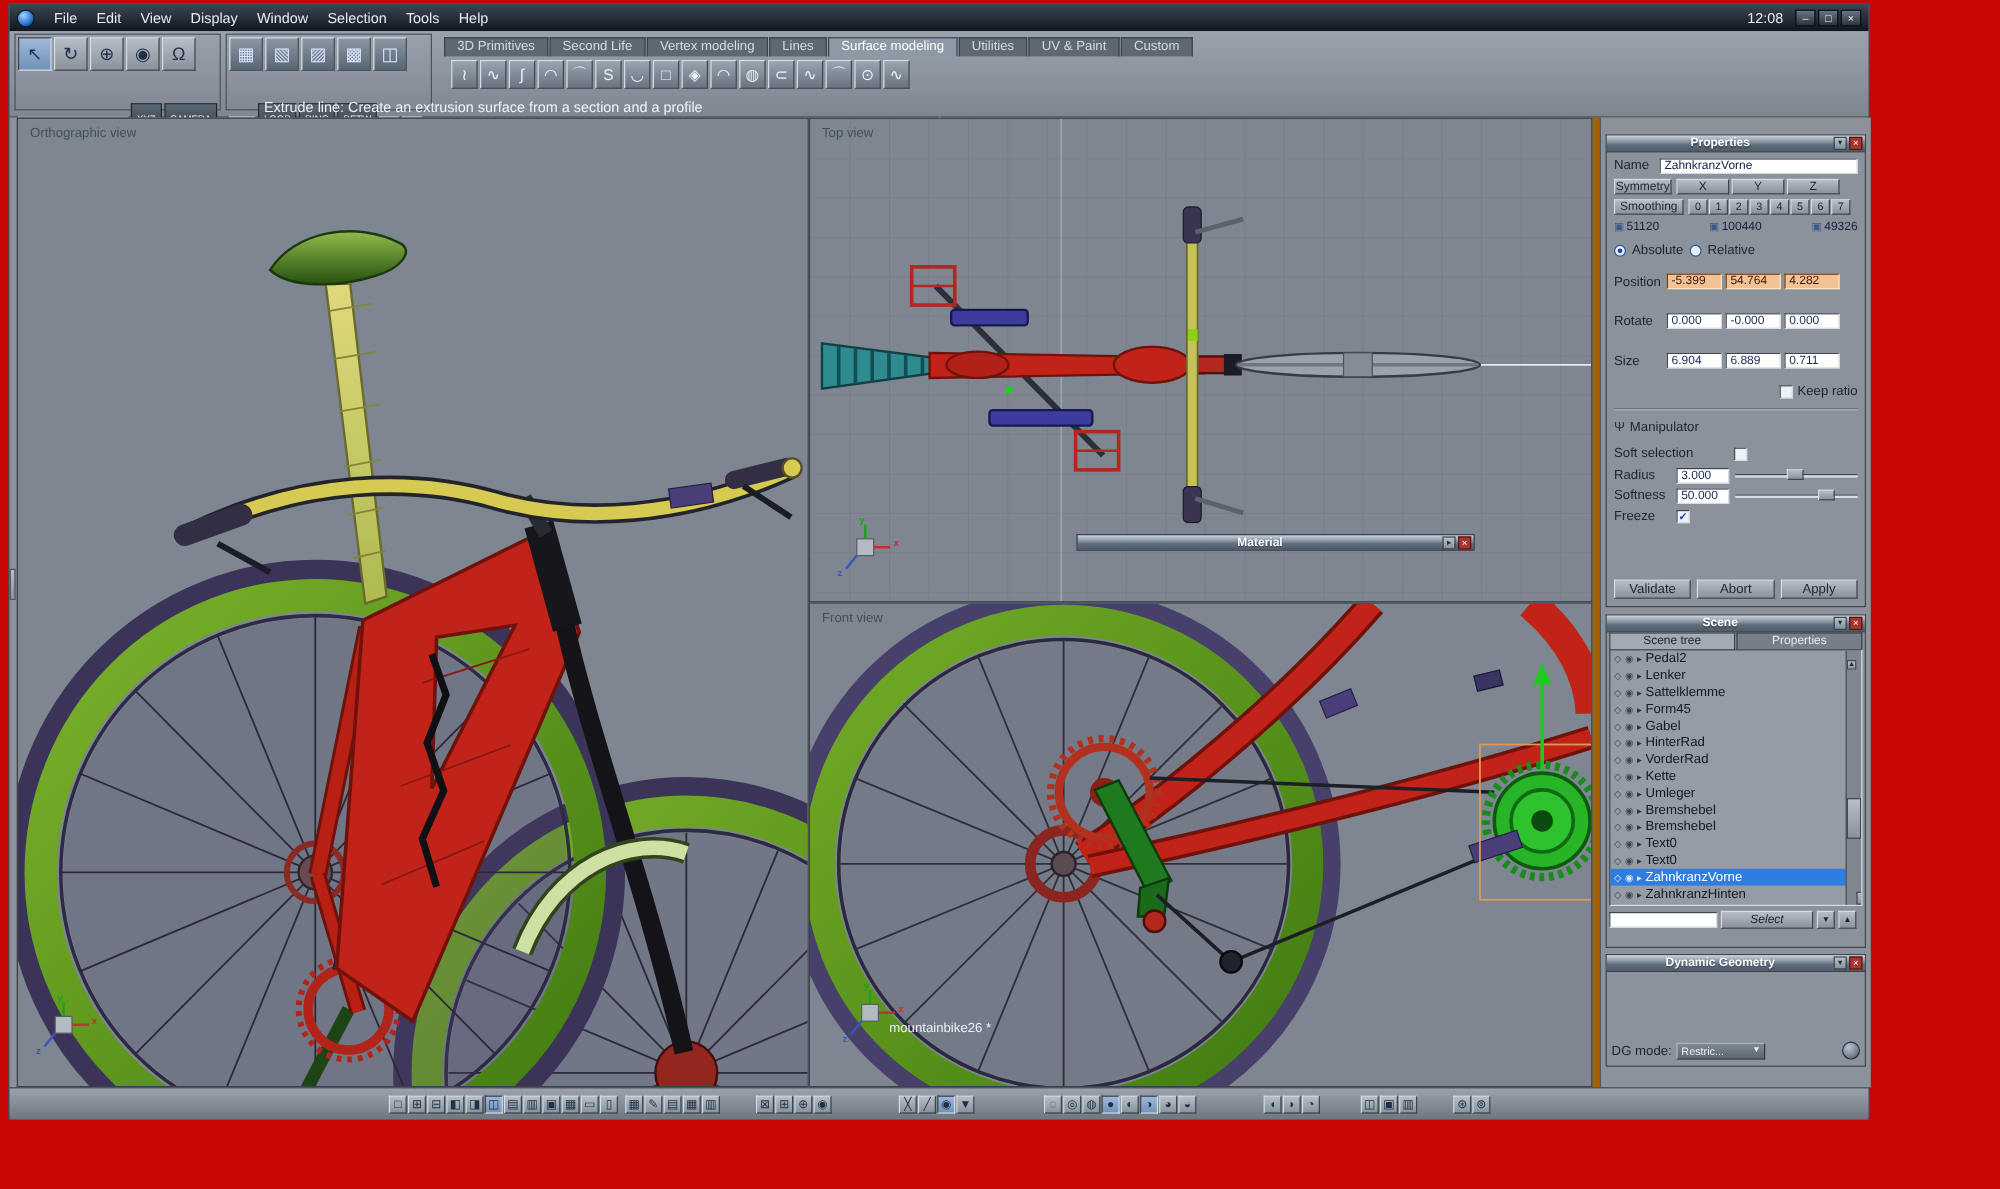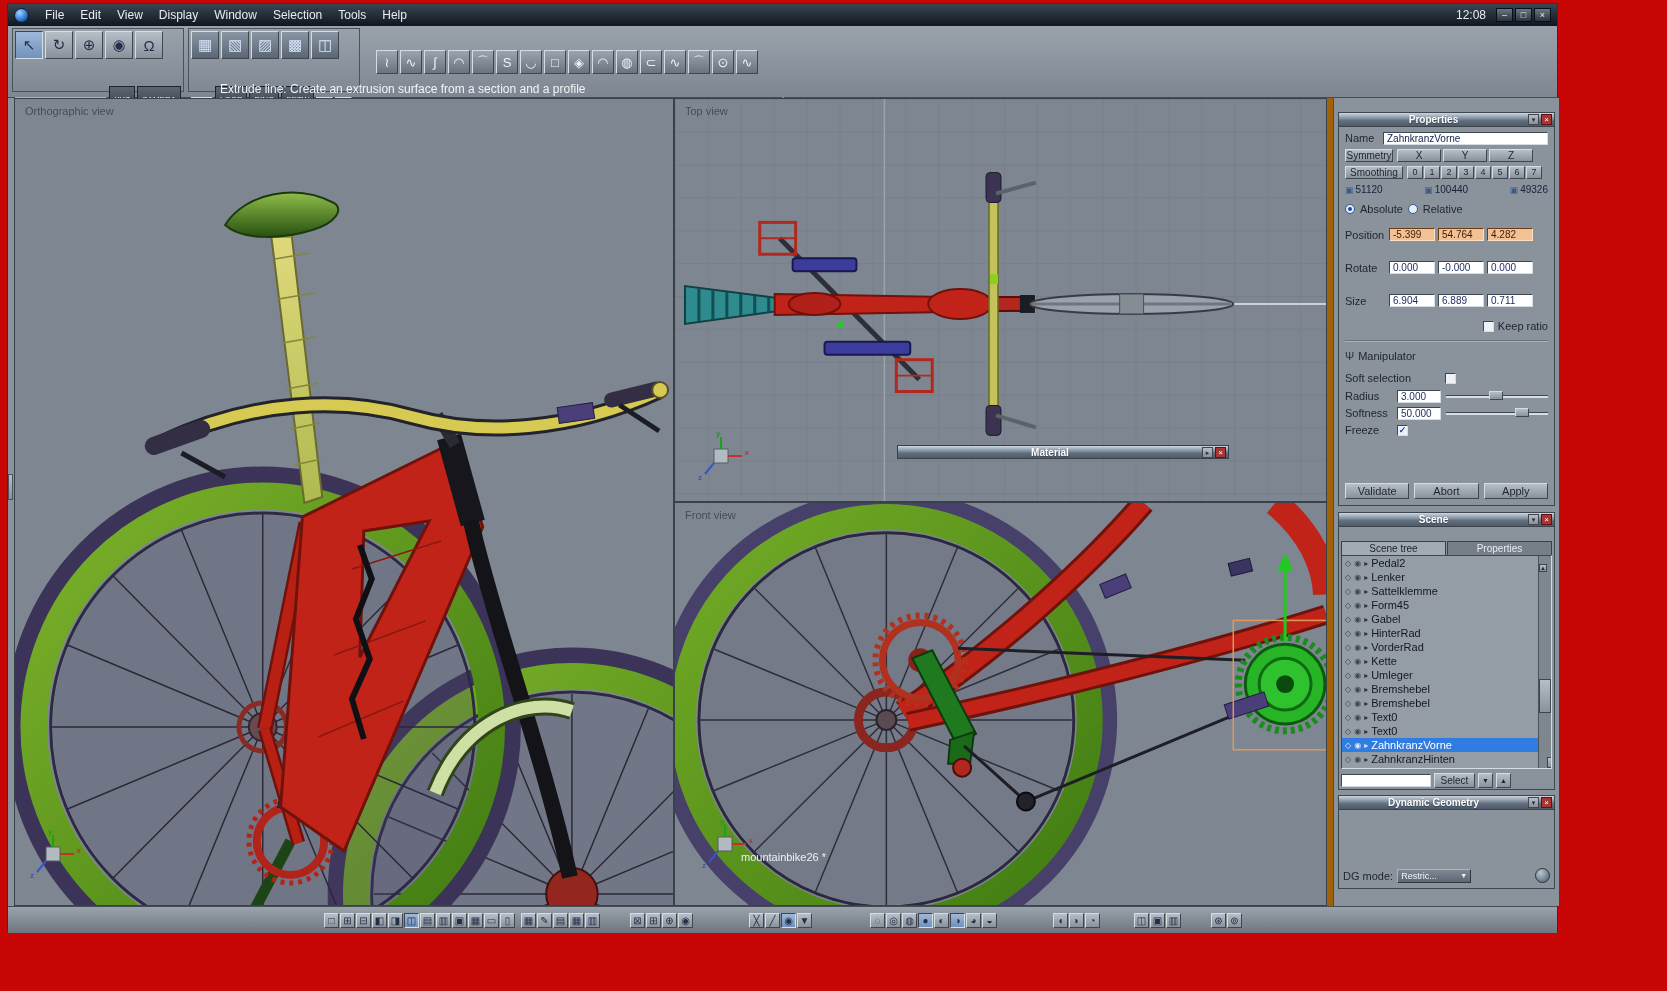--- a/index.html
+++ b/index.html
@@ -98,36 +98,36 @@
   .right-align { justify-content:flex-end; gap:4px; }
   .cb { width:11px; height:11px; background:#eef2f6; border:1px solid; border-color:#3e4650 #d4dce4 #d4dce4 #3e4650; display:inline-flex; align-items:center; justify-content:center; font-size:9px; font-weight:bold; color:#1440a8; line-height:9px; }
   .sep { border-top:1px solid #6a727c; border-bottom:1px solid #aab2bc; margin:7px 0; }
   .manip-icon { color:#2a3240; font-size:11px; margin-right:4px; }
   .slider { position:relative; flex:1; height:10px; margin-left:5px; }
   .slider::before { content:""; position:absolute; left:0; right:0; top:4px; height:2px; background:#d8dee4; border-top:1px solid #3e4650; }
   .thumb { position:absolute; top:0; width:14px; height:9px; background:linear-gradient(#b6bec8,#89919b); border:1px solid; border-color:#d4dce4 #3e4650 #3e4650 #d4dce4; }
   .btnrow { position:absolute; left:6px; right:6px; bottom:6px; display:flex; gap:5px; }
   .btnrow .pbtn { flex:1; height:16px; font-size:11px; }
 
-  .stabs { display:flex; gap:1px; padding:14px 2px 0; }
+  .stabs { display:flex; gap:1px; padding:0 2px 0; }
   .stab { flex:1; text-align:center; font-size:10px; padding:1px 0; background:#767e88; color:#e8ecf0; border:1px solid #39414b; border-bottom:none; }
   .stab.active { background:#a2aab4; color:#1a2028; }
   .slist { position:relative; margin:0 2px; height:214px; background:#949ca6; border:1px solid; border-color:#3e4650 #d4dce4 #d4dce4 #3e4650; overflow:hidden; }
   .srow { display:flex; align-items:center; height:14px; padding-left:3px; gap:3px; font-size:11px; color:#14181e; }
   .srow .sic { font-size:8px; color:#3e4650; }
   .srow .sarr { font-size:8px; color:#2a323c; }
   .srow.selected { background:#2f7de1; color:#fff; }
   .srow.selected .sic, .srow.selected .sarr { color:#dce8f8; }
   .sb { position:absolute; right:0; top:0; bottom:0; width:13px; background:#7e868e; border-left:1px solid #4a525c; }
   .sb-btn { width:12px; height:11px; background:linear-gradient(#b6bec8,#89919b); border:1px solid #3e4650; font-size:6px; text-align:center; line-height:10px; color:#242c36; }
   .sb-down { position:absolute; bottom:0; }
   .sb-thumb { position:absolute; top:58%; left:0; width:12px; height:34px; background:linear-gradient(#b6bec8,#89919b); border:1px solid #3e4650; }
   .sfoot { display:flex; align-items:center; gap:3px; padding:4px 2px 0; }
   .sfoot .field { width:90px; }
-  .selbtn { width:41px; height:15px; font-size:10px; }
+  .selbtn { width:77px; height:15px; font-size:10px;font-style:italic; }
   .sqbtn { width:15px; height:15px; font-size:7px; }
 
   .dgbody { height:58px; }
   .dgfoot { display:flex; align-items:center; gap:4px; padding:0 4px; }
   .dgfoot .dglabel { font-size:11px; color:#1e242c; }
   .dgdrop { width:74px; height:14px; }
   .dgball { width:15px; height:15px; border-radius:50%; background:radial-gradient(circle at 35% 30%, #b8c4d0, #4a5a6a); border:1px solid #2a323c; margin-left:auto; }
 
   
   .bbar { position:absolute; left:0; top:902px; width:100%; height:27px; background:linear-gradient(#9aa2ac,#6e7680); border-top:1px solid #444c56; display:flex; align-items:center; }
@@ -197,20 +197,31 @@
         <span class="minibtn">RING</span>
         <span class="minibtn">BETW</span>
         <span style="display:flex;gap:2px;">
 
         <span class="tbtn" style="width:17px;height:15px;font-size:9px;">◐</span>
             <span class="tbtn" style="width:17px;height:15px;font-size:9px;">◑</span>
           </span>
       </div>
     </div>
 
+    <div class="tabs">
+
+    <span class="tab">3D Primitives</span>
+        <span class="tab">Second Life</span>
+        <span class="tab">Vertex modeling</span>
+        <span class="tab">Lines</span>
+        <span class="tab active">Surface modeling</span>
+        <span class="tab">Utilities</span>
+        <span class="tab">UV &amp; Paint</span>
+        <span class="tab">Custom</span>
+      </div>
 
     <div class="tool-strip">
 
     <span class="tbtn">≀</span>
         <span class="tbtn">∿</span>
         <span class="tbtn">∫</span>
         <span class="tbtn">◠</span>
         <span class="tbtn">⌒</span>
         <span class="tbtn">S</span>
         <span class="tbtn">◡</span>

